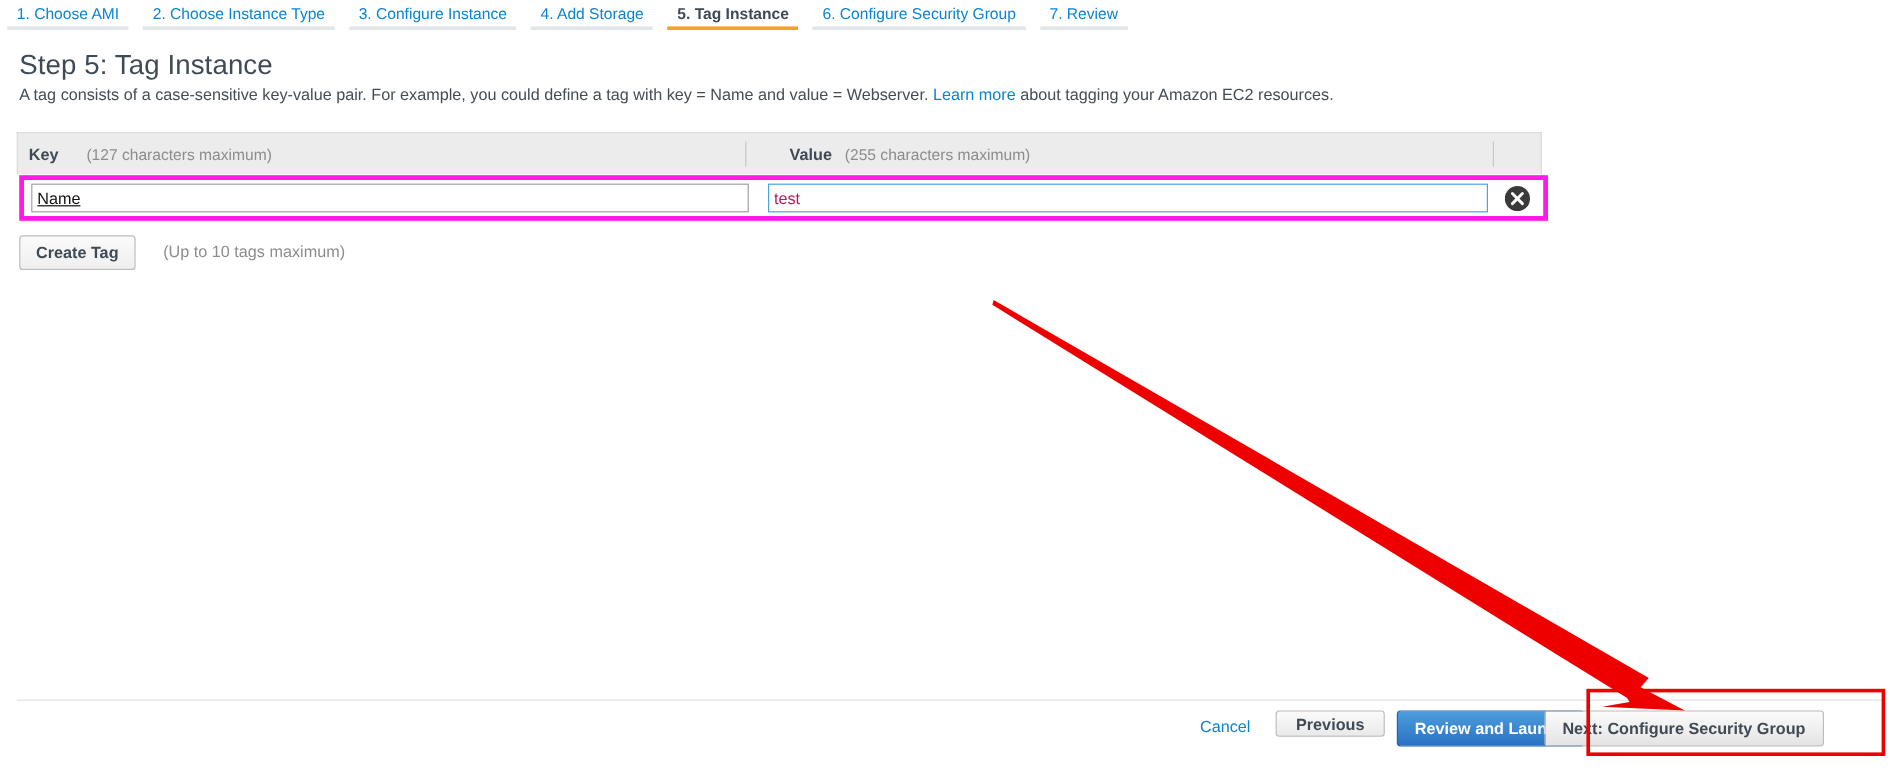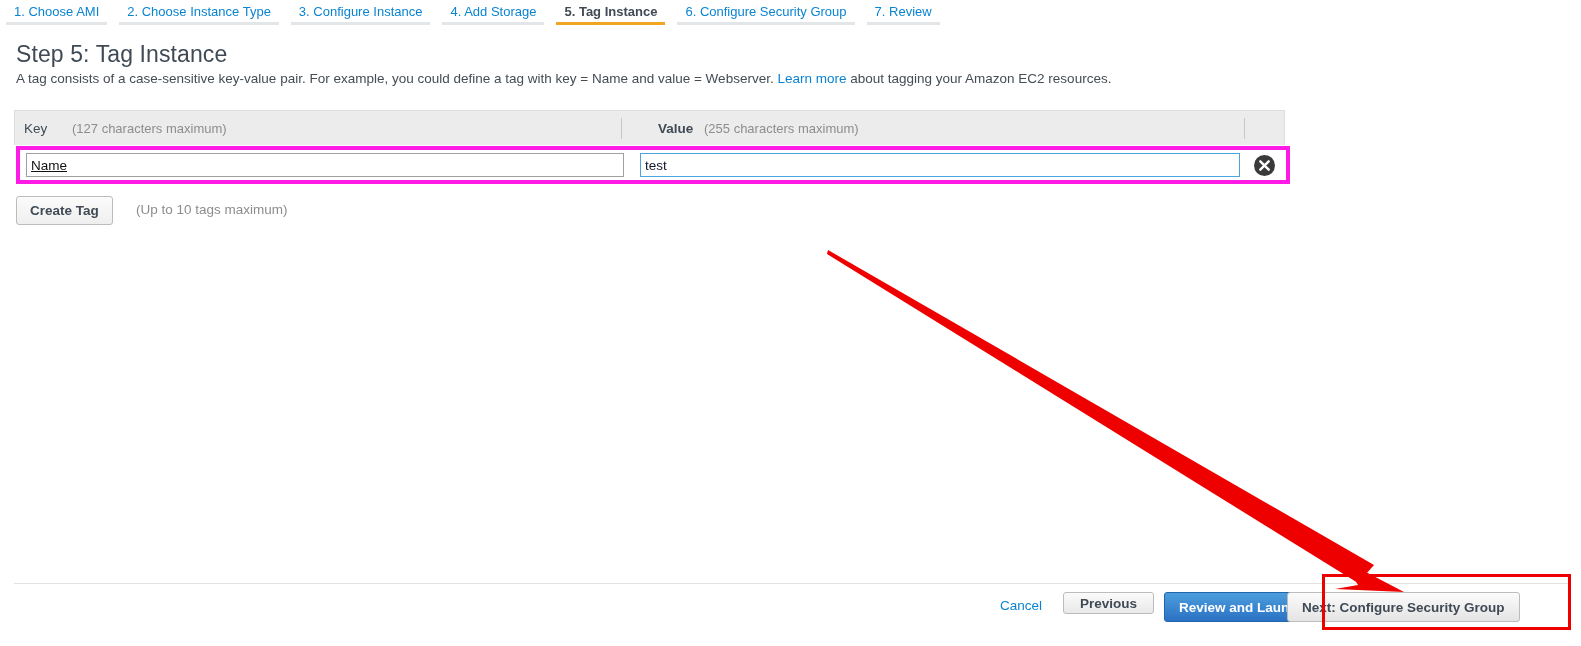--- a/index.html
+++ b/index.html
@@ -92,21 +92,21 @@
     border-bottom: none;
     display: flex;
     align-items: center;
     position: relative;
     box-sizing: border-box;
   }
   .th-key-label {
     position: absolute;
     left: 9px;
     font-size: 13.5px;
-    font-weight: normal;
+    font-weight: bold;
     color: #3f4a55;
   }
   .th-key-hint {
     position: absolute;
     left: 57px;
     font-size: 13px;
     color: #8d8d8d;
   }
   .th-divider {
     position: absolute;
@@ -178,21 +178,21 @@
   .tag-value-input {
     position: absolute;
     left: 620px;
     top: 3px;
     width: 600px;
     height: 24px;
     border: 1px solid #4da3e0;
     box-sizing: border-box;
     font-family: "Liberation Sans", sans-serif;
     font-size: 13.5px;
-    color: #0f172a;
+    color: #be185d;
     padding: 0 4px;
     background: #ffffff;
     outline: none;
   }
   .tag-remove-icon {
     position: absolute;
     left: 1234px;
     top: 5px;
     width: 21px;
     height: 21px;

